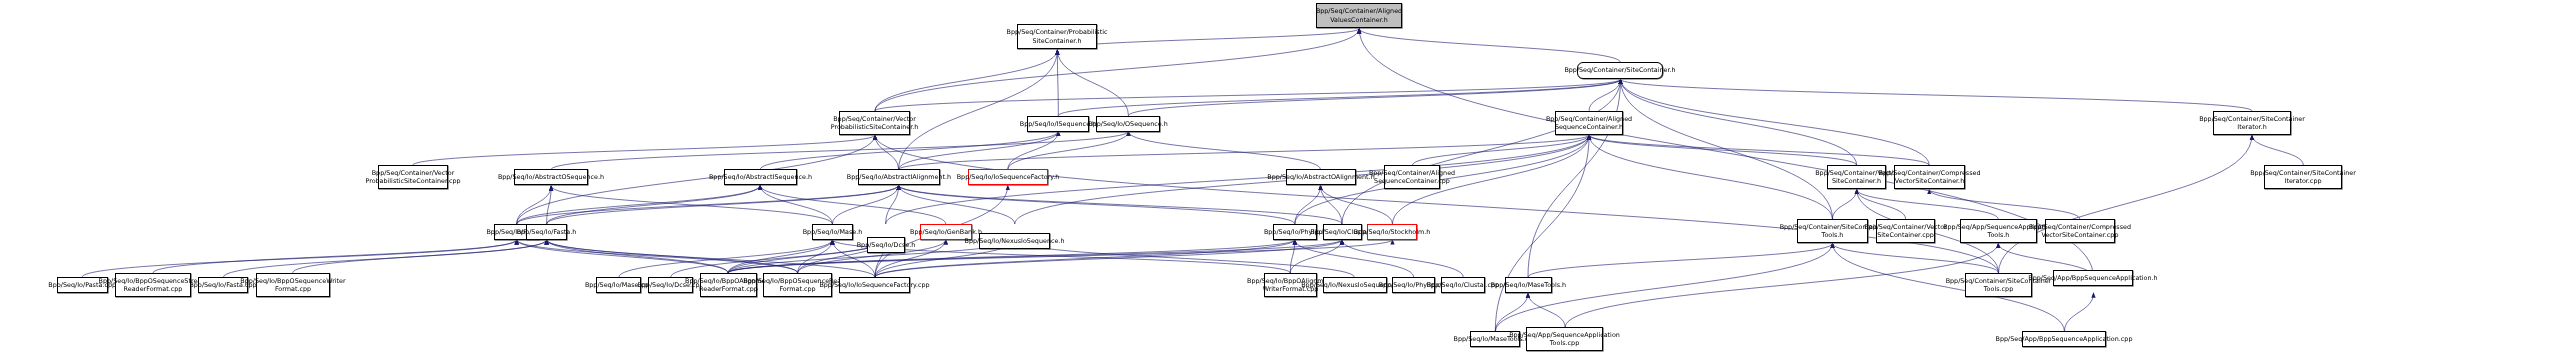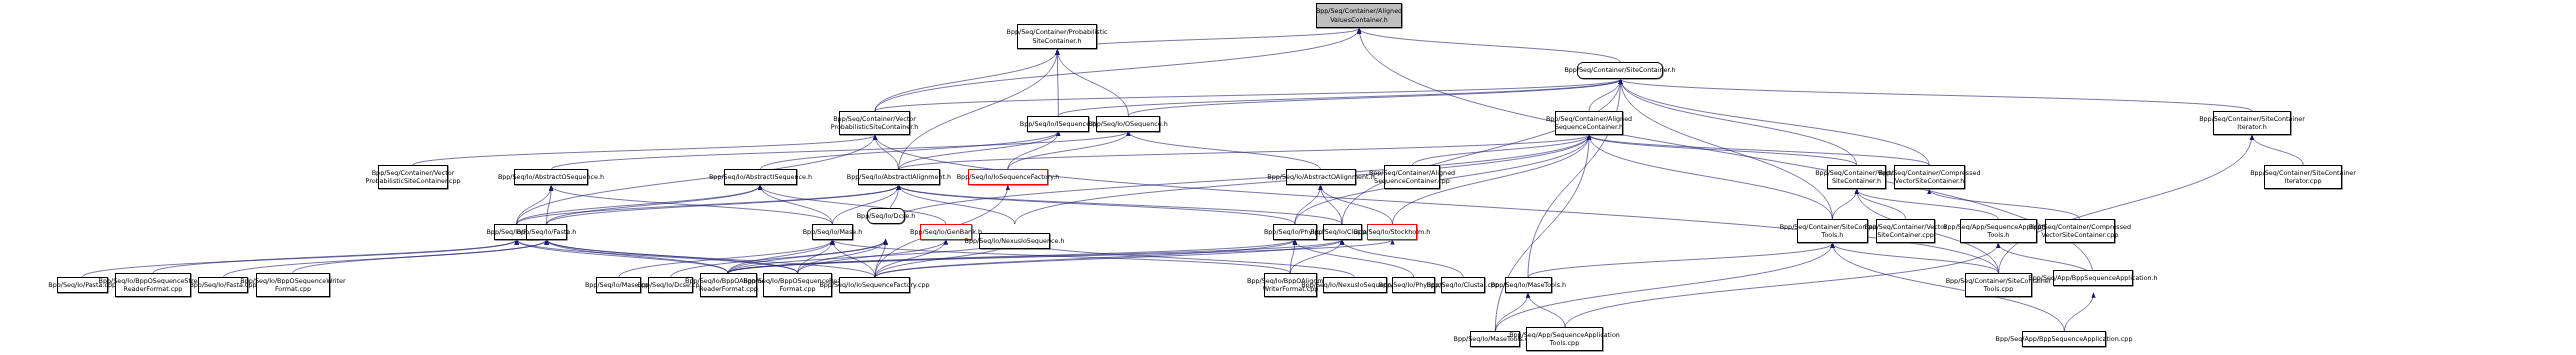--- a/index.html
+++ b/index.html
@@ -157,21 +157,21 @@
 SequenceContainer.cpp</span></div>
       <div class="node" style="left: 1783px; top: 165px; width: 59px; height: 24px;"><span>Bpp/Seq/Container/Vector
 SiteContainer.h</span></div>
       <div class="node" style="left: 1850px; top: 165px; width: 71px; height: 24px;"><span>Bpp/Seq/Container/Compressed
 VectorSiteContainer.h</span></div>
       <div class="node" style="left: 2220px; top: 165px; width: 78px; height: 24px;"><span>Bpp/Seq/Container/SiteContainer
 Iterator.cpp</span></div>
       <div class="node" style="left: 450px; top: 224px; width: 45px; height: 15.7px;"><span>Bpp/Seq/Io/Pasta.h</span></div>
       <div class="node" style="left: 482px; top: 224px; width: 41px; height: 15.7px;"><span>Bpp/Seq/Io/Fasta.h</span></div>
       <div class="node" style="left: 768px; top: 224px; width: 41px; height: 15.7px;"><span>Bpp/Seq/Io/Mase.h</span></div>
-      <div class="node" style="left: 823px; top: 208px; width: 38px; height: 15.7px; border-radius: 6px;"><span>Bpp/Seq/Io/Dcse.h</span></div>
+      <div class="node" style="left: 823px; top: 237px; width: 38px; height: 15.7px;"><span>Bpp/Seq/Io/Dcse.h</span></div>
       <div class="node red" style="left: 876px; top: 224px; width: 52px; height: 15.7px;"><span>Bpp/Seq/Io/GenBank.h</span></div>
       <div class="node" style="left: 935px; top: 233px; width: 71px; height: 15.7px;"><span>Bpp/Seq/Io/NexusIoSequence.h</span></div>
       <div class="node" style="left: 1229px; top: 224px; width: 44px; height: 15.7px;"><span>Bpp/Seq/Io/Phylip.h</span></div>
       <div class="node" style="left: 1279px; top: 224px; width: 39px; height: 15.7px;"><span>Bpp/Seq/Io/Clustal.h</span></div>
       <div class="node red" style="left: 1323px; top: 224px; width: 50px; height: 15.7px;"><span>Bpp/Seq/Io/Stockholm.h</span></div>
       <div class="node" style="left: 1753px; top: 219px; width: 71px; height: 24px;"><span>Bpp/Seq/Container/SiteContainer
 Tools.h</span></div>
       <div class="node" style="left: 1832px; top: 219px; width: 59px; height: 24px;"><span>Bpp/Seq/Container/Vector
 SiteContainer.cpp</span></div>
       <div class="node" style="left: 1916px; top: 219px; width: 77px; height: 24px;"><span>Bpp/Seq/App/SequenceApplication

